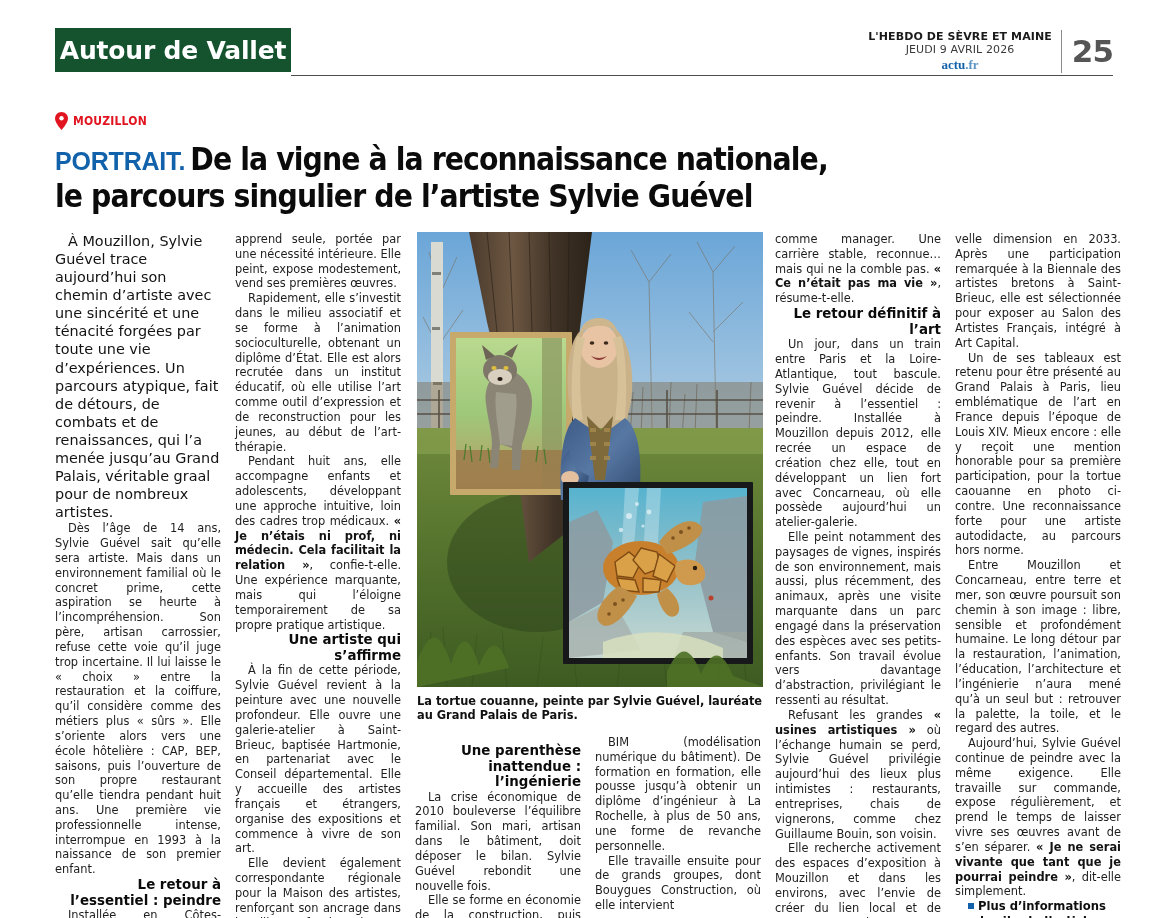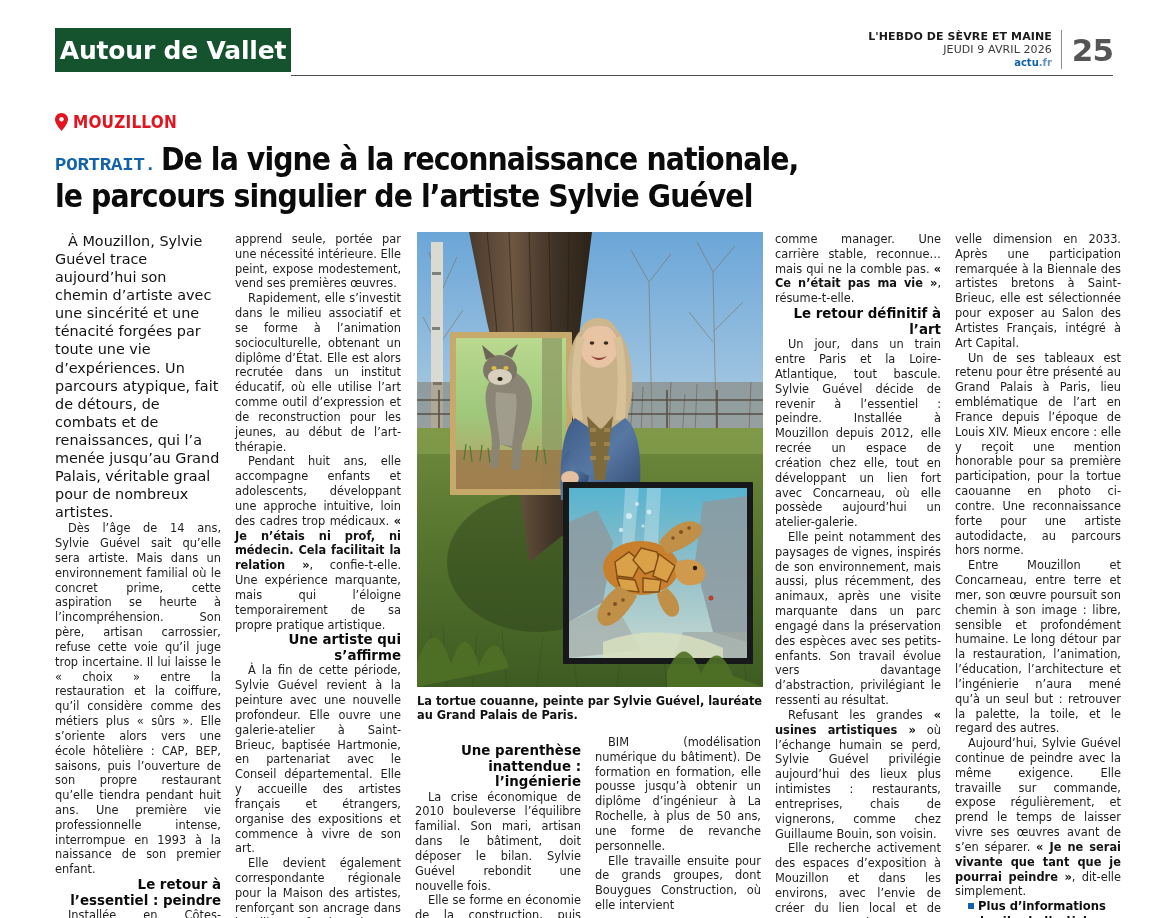--- a/index.html
+++ b/index.html
@@ -51,43 +51,44 @@
     background: #4d4d4d;
   }
   .masthead-right {
     position: absolute;
     right: 0;
     top: 2px;
     display: flex;
     align-items: stretch;
   }
   .masthead-info {
-    text-align: right;
+    text-align: center;
     padding-right: 9px;
     border-right: 1px solid #8c8c8c;
     display: flex;
     flex-direction: column;
     justify-content: center;
     line-height: 1.22;
   }
   .masthead-paper {
     font-size: 11px;
     font-weight: bold;
     color: #1a1a1a;
     letter-spacing: 0.1px;
   }
   .masthead-date {
     font-size: 11px;
     color: #3a3a3a;
     letter-spacing: 0.1px;
   }
   .masthead-brand {
-    font-size: 10px;
+    font-size: 13px;
     font-weight: bold;
     color: #1162ab;
+    font-family: Liberation Serif, serif;
   }
   .masthead-brand .tld {
     color: #5b93c4;
     font-weight: bold;
   }
   .page-number {
     font-size: 31px;
     font-weight: bold;
     color: #555555;
     padding-left: 10px;
@@ -107,39 +108,39 @@
   }
   .pin-icon {
     width: 13px;
     height: 18px;
     position: relative;
     display: inline-block;
   }
   .pin-icon svg { display: block; }
   .locality-name {
     color: #e1141f;
-    font-size: 17px;
+    font-size: 12px;
     font-weight: bold;
     letter-spacing: 0.2px;
     font-family: "DejaVu Sans Condensed", "Liberation Sans Narrow", "DejaVu Sans", sans-serif;
   }
 
   
   .headline-block {
     position: absolute;
     left: 55px;
     top: 142px;
     width: 940px;
   }
   .kicker {
     color: #1162ab;
-    font-size: 19px;
+    font-size: 25px;
     font-weight: bold;
     letter-spacing: -0.2px;
-    font-family: Liberation Mono, monospace;
+    font-family: Liberation Sans, sans-serif;
   }
   .headline {
     font-size: 31.5px;
     font-weight: bold;
     line-height: 1.12;
     color: #0b0b0b;
     letter-spacing: -0.9px;
     font-family: "DejaVu Sans Condensed", "Liberation Sans Narrow", "DejaVu Sans", sans-serif;
     display: inline;
   }

